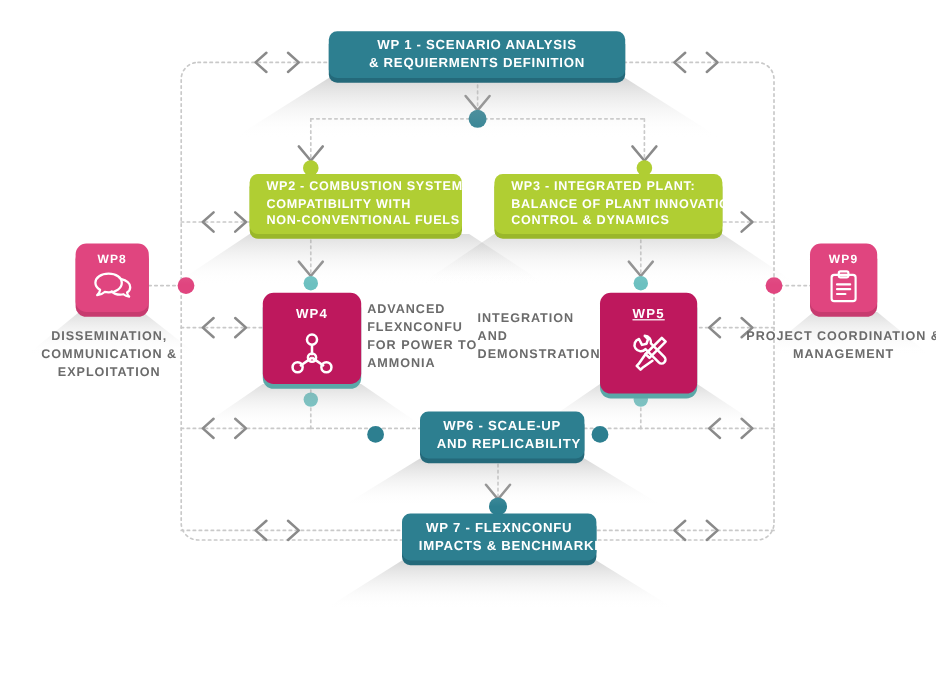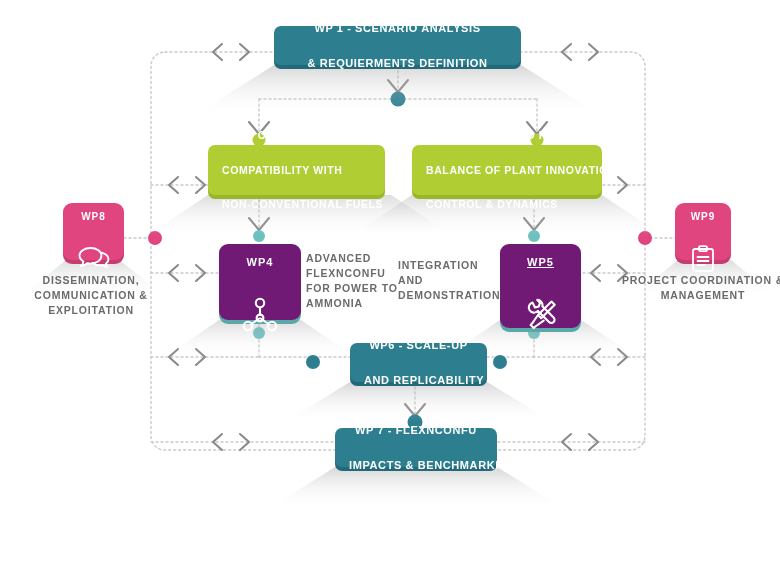--- a/index.html
+++ b/index.html
@@ -20,27 +20,26 @@
     box-sizing:border-box;
     border-radius:7px;
     color:#ffffff;
     display:flex;
     flex-direction:column;
     justify-content:center;
     text-align:center;
     letter-spacing:.6px;
     font-weight:bold;
     z-index:4;
-    gap:20px;
   }
   .wp .ln{display:block;white-space:nowrap;}
 
   .teal{background:#2d7f90;box-shadow:0 4px 0 0 #24697a;}
   .green{background:#b0ce33;box-shadow:0 4px 0 0 #9ab72a;}
-  .aqua{background:#701a75;box-shadow:0 4px 0 0 #5aa8a8;}
+  .aqua{background:#be185d;box-shadow:0 4px 0 0 #5aa8a8;}
   .pink{background:#e0457f;box-shadow:0 4px 0 0 #c73b6f;}
 
   
   .banner{font-size:11px;line-height:15px;padding:0 14px;}
   
   .greenbox{font-size:10.5px;line-height:14.5px;text-align:left;padding:0 14px;align-items:flex-start;}
   
   .tile{align-items:center;justify-content:flex-start;padding-top:12px;border-radius:9px;}
   .tile .tag{font-size:11px;letter-spacing:1px;}
   .tile .glyph{margin-top:6px;}

